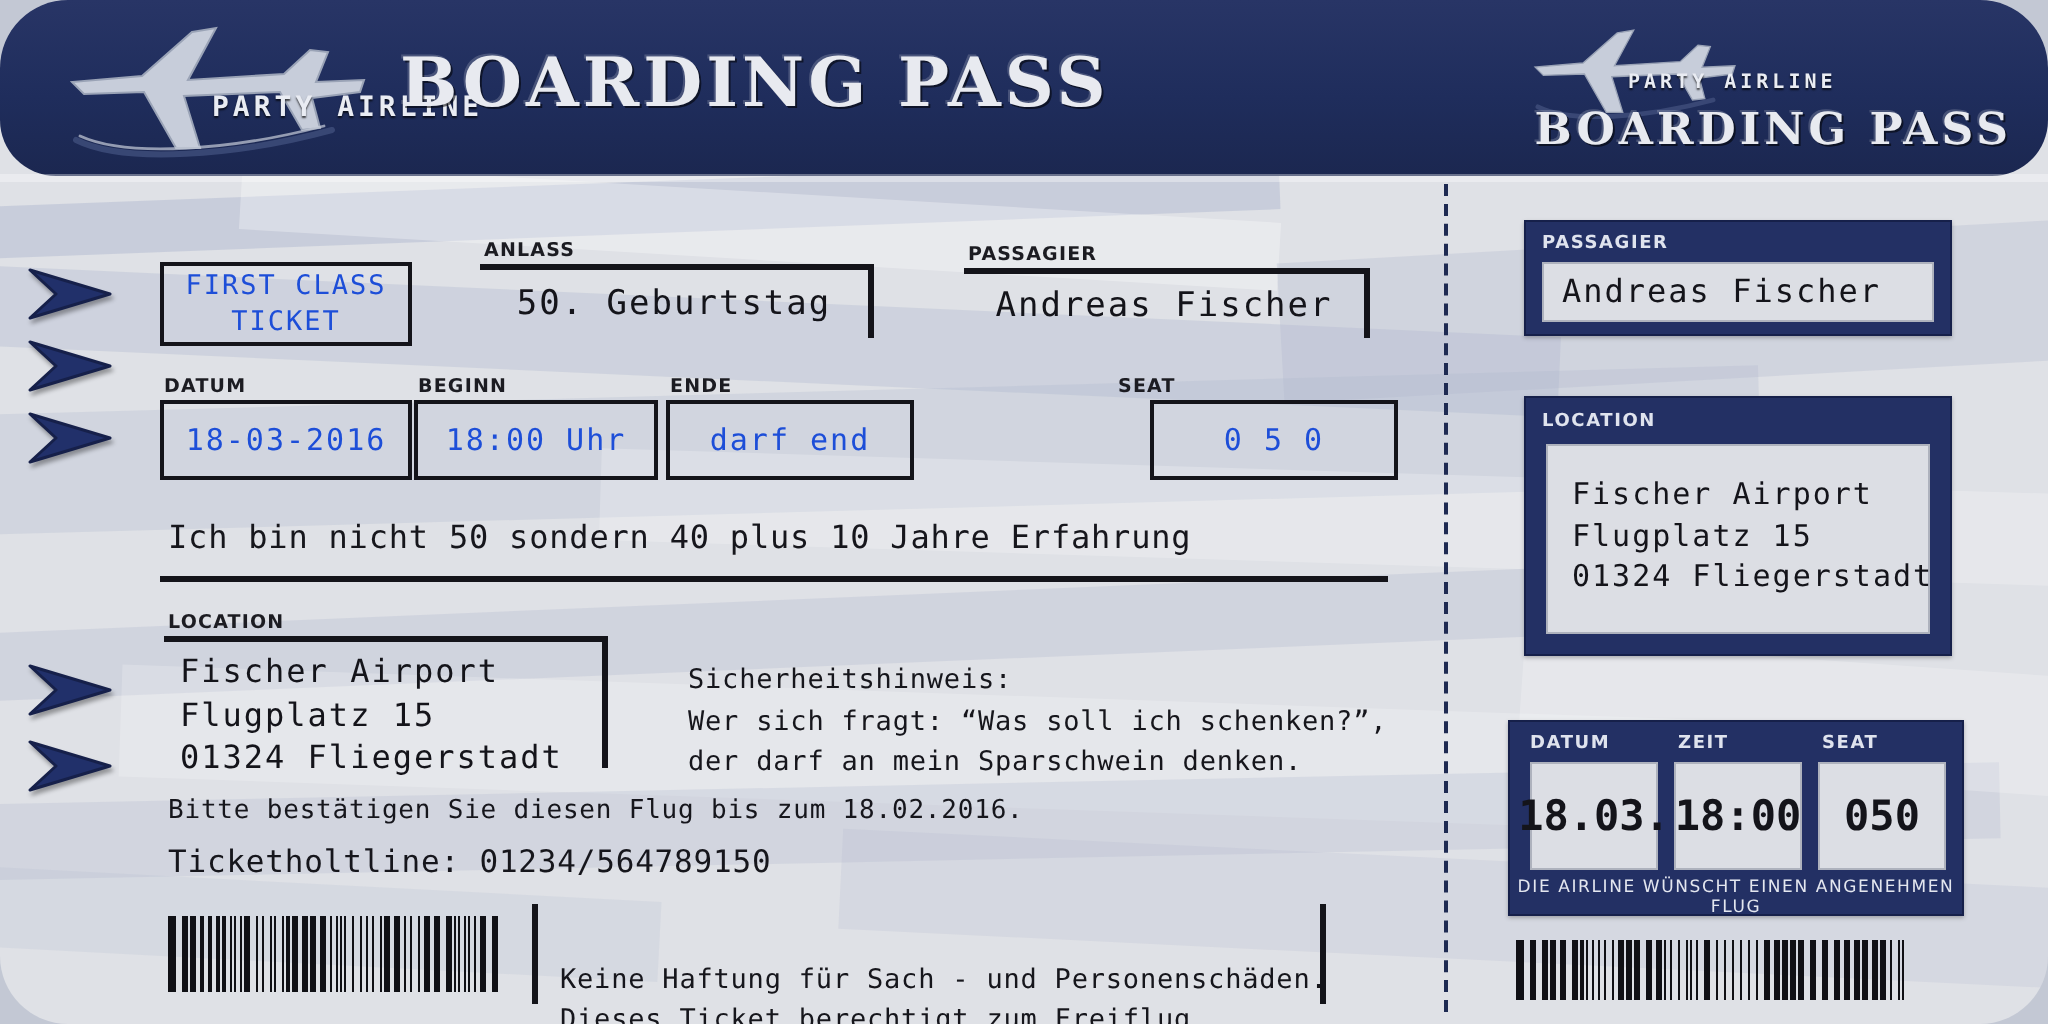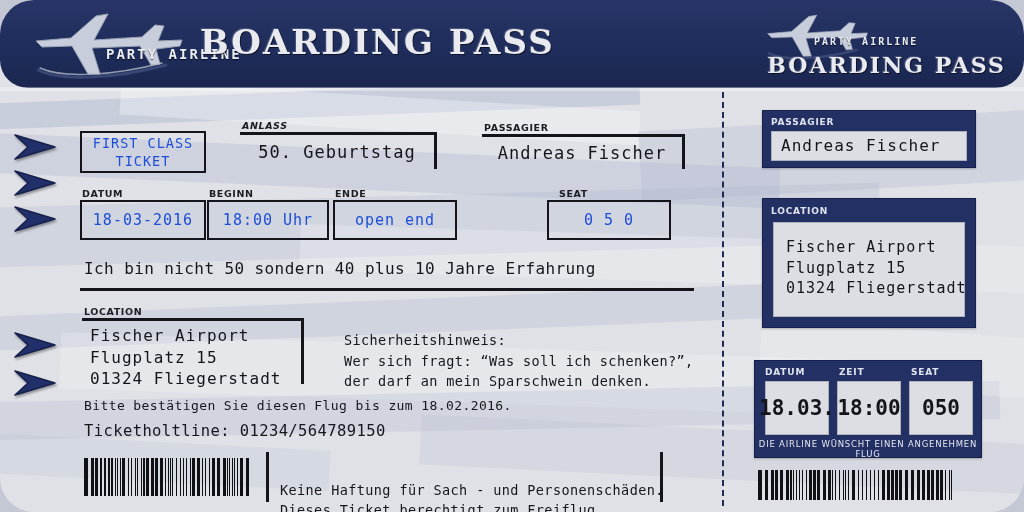--- a/index.html
+++ b/index.html
@@ -194,37 +194,37 @@
     </div>
     <div class="chev" style="left:12px;top:368px;">
       <svg width="46" height="30" viewBox="0 0 46 30">
           <path d="M3 3 L43 15 L3 27 L16 15 Z" fill="#21306a" stroke="#16204a" stroke-width="1.5" stroke-linejoin="round"></path>
         </svg>
     </div>
 
     <div class="fbox" style="left:80px;top:131px;width:122px;height:38px;font-size:13.5px;line-height:1.35;text-align:center;flex-direction:column;">FIRST CLASS
 TICKET</div>
 
-    <span class="flabel" style="left:242px;top:120px;font-style:italic;">ANLASS</span>
+    <span class="flabel" style="left:242px;top:120px;">ANLASS</span>
     <div class="fbracket" style="left:240px;top:132px;width:194px;height:34px;">50. Geburtstag</div>
 
     <span class="flabel" style="left:484px;top:122px;">PASSAGIER</span>
     <div class="fbracket" style="left:482px;top:134px;width:200px;height:32px;">Andreas Fischer</div>
 
     <span class="flabel" style="left:82px;top:188px;">DATUM</span>
     <div class="fbox" style="left:80px;top:200px;width:122px;height:36px;text-align:center;">18-03-2016</div>
 
     <span class="flabel" style="left:209px;top:188px;">BEGINN</span>
     <div class="fbox" style="left:207px;top:200px;width:118px;height:36px;">18:00 Uhr</div>
 
     <span class="flabel" style="left:335px;top:188px;">ENDE</span>
-    <div class="fbox" style="left:333px;top:200px;width:120px;height:36px;">open end</div>
+    <div class="fbox" style="left:333px;top:200px;width:120px;height:36px;">darf end</div>
 
     <span class="flabel" style="left:559px;top:188px;">SEAT</span>
-    <div class="fbox" style="left:547px;top:200px;width:120px;height:36px;">0 5 0</div>
+    <div class="fbox" style="left:575px;top:200px;width:120px;height:36px;">0 5 0</div>
 
     <div class="freetext" style="left:84px;top:257px;font-size:16px;">Ich bin nicht 50 sondern 40 plus 10 Jahre Erfahrung</div>
     <div class="rule" style="left:80px;top:288px;width:614px;height:3px;"></div>
 
     <span class="flabel" style="left:84px;top:306px;">LOCATION</span>
     <div class="fbracket" style="left:82px;top:318px;width:222px;height:66px;justify-content:flex-start;align-items:flex-start;padding:4px 0 0 8px;box-sizing:border-box;font-size:16px;line-height:1.35;">Fischer Airport
 Flugplatz 15
 01324 Fliegerstadt</div>
 
     <div class="freetext" style="left:344px;top:330px;font-size:13.5px;line-height:1.52;">Sicherheitshinweis:

